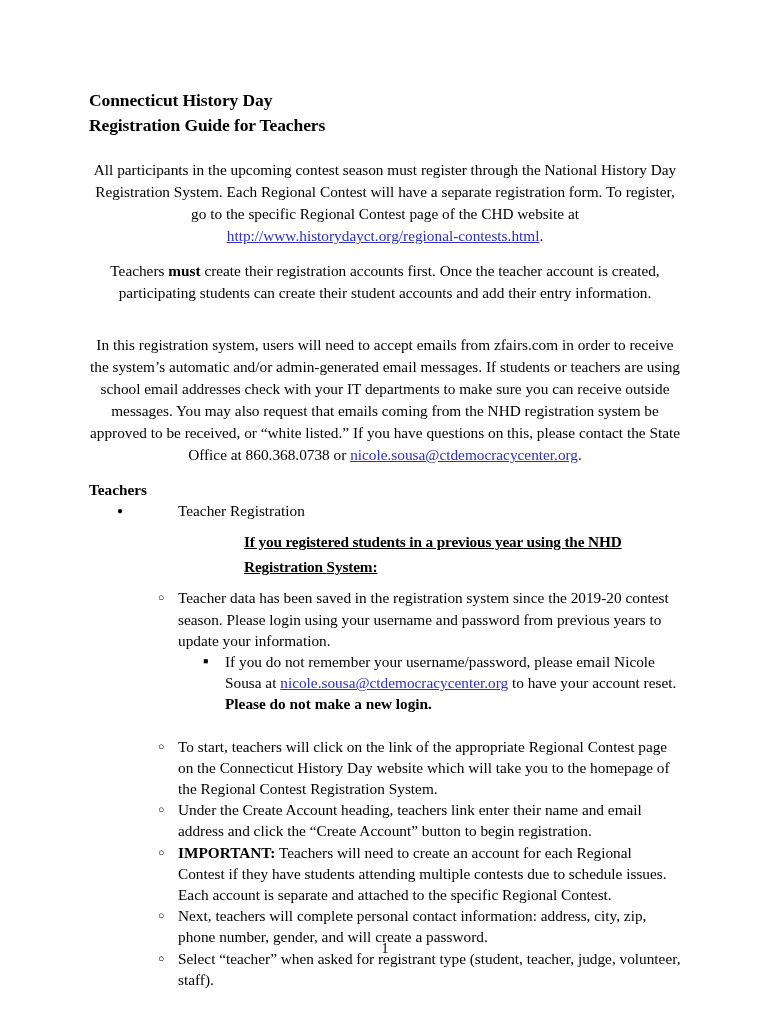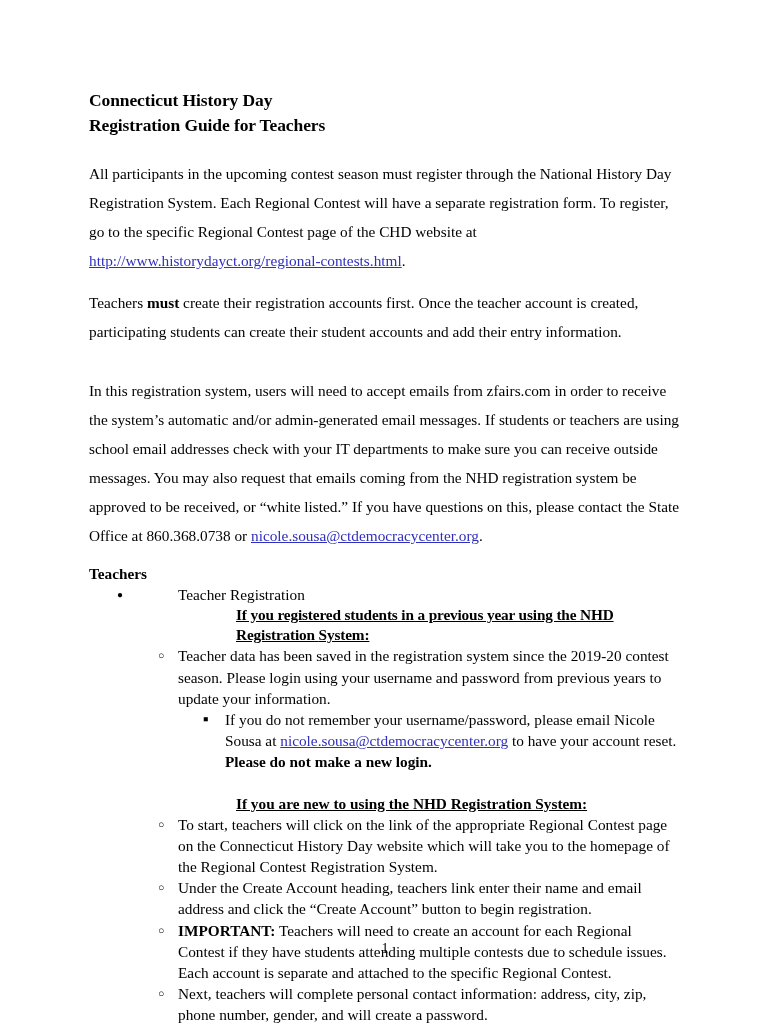--- a/index.html
+++ b/index.html
@@ -32,23 +32,23 @@
     font-size: 17.5px;
     font-weight: bold;
     line-height: 25px;
     margin: 0;
     letter-spacing: -0.1px;
   }
   .doc-title .line2 { display: block; }
 
   p.body-para {
     font-size: 15.3px;
-    line-height: 29px;
-    margin: 0;
-    text-align: left;
+    line-height: 22px;
+    margin: 0;
+    text-align: center;
   }
   .spacer-para { height: 21px; }
   .spacer-small { height: 13px; }
   .spacer-tiny { height: 9px; }
 
   .section-heading {
     font-size: 15.3px;
     font-weight: bold;
     line-height: 21.2px;
     margin: 0;
@@ -109,22 +109,22 @@
     left: 114px;
     top: 0px;
     font-size: 8.5px;
     line-height: 21.2px;
   }
 
   .sub-heading-underline {
     font-size: 15.3px;
     font-weight: bold;
     text-decoration: underline;
-    line-height: 20px;
-    margin: 0;
+    line-height: 25px;
+    margin: 8px;
     padding-left: 147px;
   }
   .sub-heading-underline.tight { letter-spacing: -0.15px; }
 
   .page-number {
     position: absolute;
     left: 0;
     right: 0;
     top: 940px;
     text-align: center;
@@ -174,21 +174,20 @@
       </div>
 
       <li class="bullet-circle">
         <span>Teacher data has been saved in the registration system since the 2019-20 contest season. Please login using your username and password from previous years to update your information.</span>
       </li>
 
       <li class="bullet-square"><span>If you do not remember your username/password, please email Nicole Sousa at </span><a class="doc-link" href="#">nicole.sousa@ctdemocracycenter.org</a><span> to have your account reset. </span><strong class="b">Please do not make a new login.</strong></li>
 
       <div class="spacer-para"></div>
 
-      <div class="sub-heading-underline">If you are new to using the NHD Registration System:</div>
 
       <li class="bullet-circle">
         <strong class="b"></strong><span>To start, teachers will click on the link of the appropriate Regional Contest page on the Connecticut History Day website which will take you to the homepage of the Regional Contest Registration System.</span>
       </li>
 
       <li class="bullet-circle">
         <strong class="b"></strong><span>Under the Create Account heading, teachers link enter their name and email address and click the “Create Account” button to begin registration.</span>
       </li>
 
       <li class="bullet-circle">

